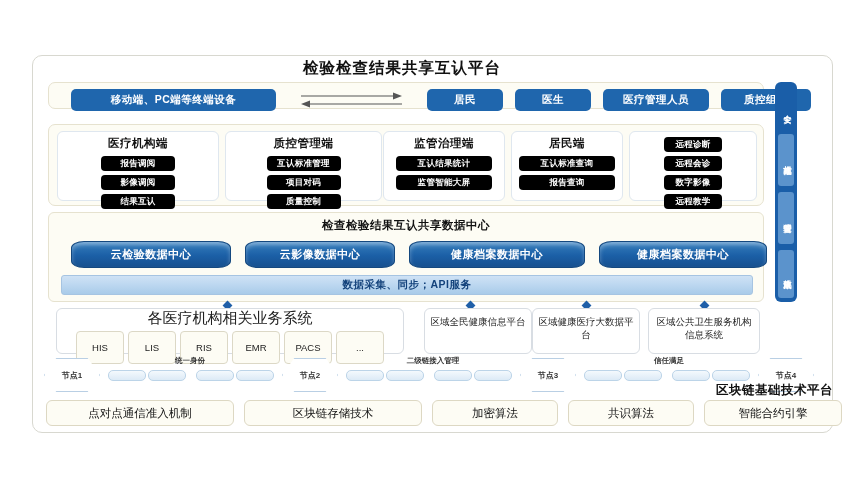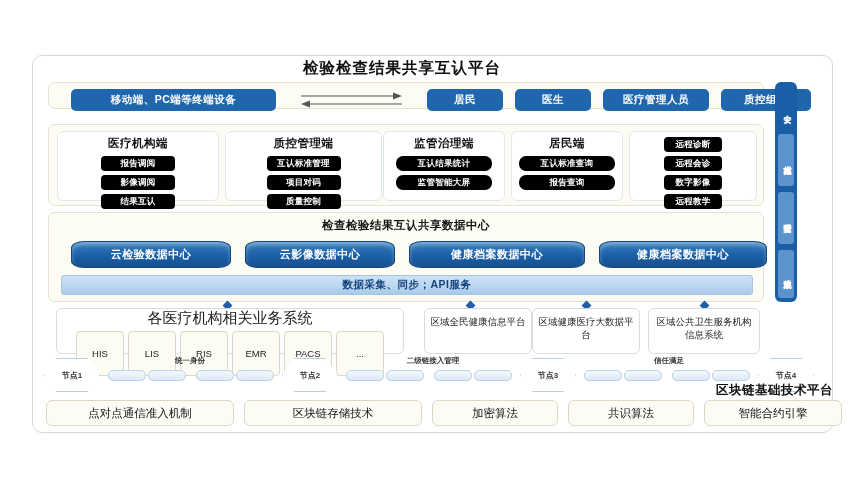--- a/index.html
+++ b/index.html
@@ -61,21 +61,21 @@
     font-size:8.5px;font-weight:bold;
     display:flex;align-items:center;justify-content:center;
     height:15px;box-sizing:border-box;letter-spacing:.3px;
   }
   .m1{left:8px;width:162px;}
   .m2{left:176px;width:157px;}
   .m3{left:334px;width:122px;}
   .m4{left:462px;width:112px;}
   .m5{left:580px;width:128px;}
   .m1 .chip,.m2 .chip{width:74px;}
-  .m3 .chip,.m4 .chip{width:96px;border-radius:7px;}
+  .m3 .chip,.m4 .chip{width:96px;}
   .m5 .chip{width:58px;}
 
   
   .dc{left:48px;top:212px;width:716px;height:90px;border-radius:6px;}
   .dc-title{
     text-align:center;font-size:11.5px;font-weight:bold;color:#111;
     margin-top:5px;letter-spacing:.5px;
   }
   .cyl-row{position:relative;margin-top:8px;height:30px;}
   .cyl{
@@ -104,21 +104,21 @@
   .sys-row{position:absolute;left:56px;top:308px;width:700px;height:46px;}
   .sysbox{
     position:absolute;top:0;height:46px;
     background:#fff;border:1px solid #d8dde3;border-radius:6px;
     box-sizing:border-box;
   }
   .sys-head{text-align:center;font-size:15px;color:#222;margin-top:0;}
   .sys-chips{display:flex;justify-content:center;gap:4px;margin-top:3px;}
   .syschip{
     background:#fdfcf4;border:1px solid #dcd8c6;border-radius:4px;
-    font-size:9.5px;color:#222;padding:16px 0;width:48px;text-align:center;
+    font-size:9.5px;color:#222;padding:10px 0;width:48px;text-align:center;
     box-sizing:border-box;
   }
   .s1{left:0;width:348px;}
   .s2{left:368px;width:108px;}
   .s3{left:476px;width:108px;}
   .s4{left:592px;width:112px;}
   .sys-multi{
     font-size:9.5px;color:#222;text-align:center;line-height:1.35;
     margin-top:7px;padding:0 4px;
   }

